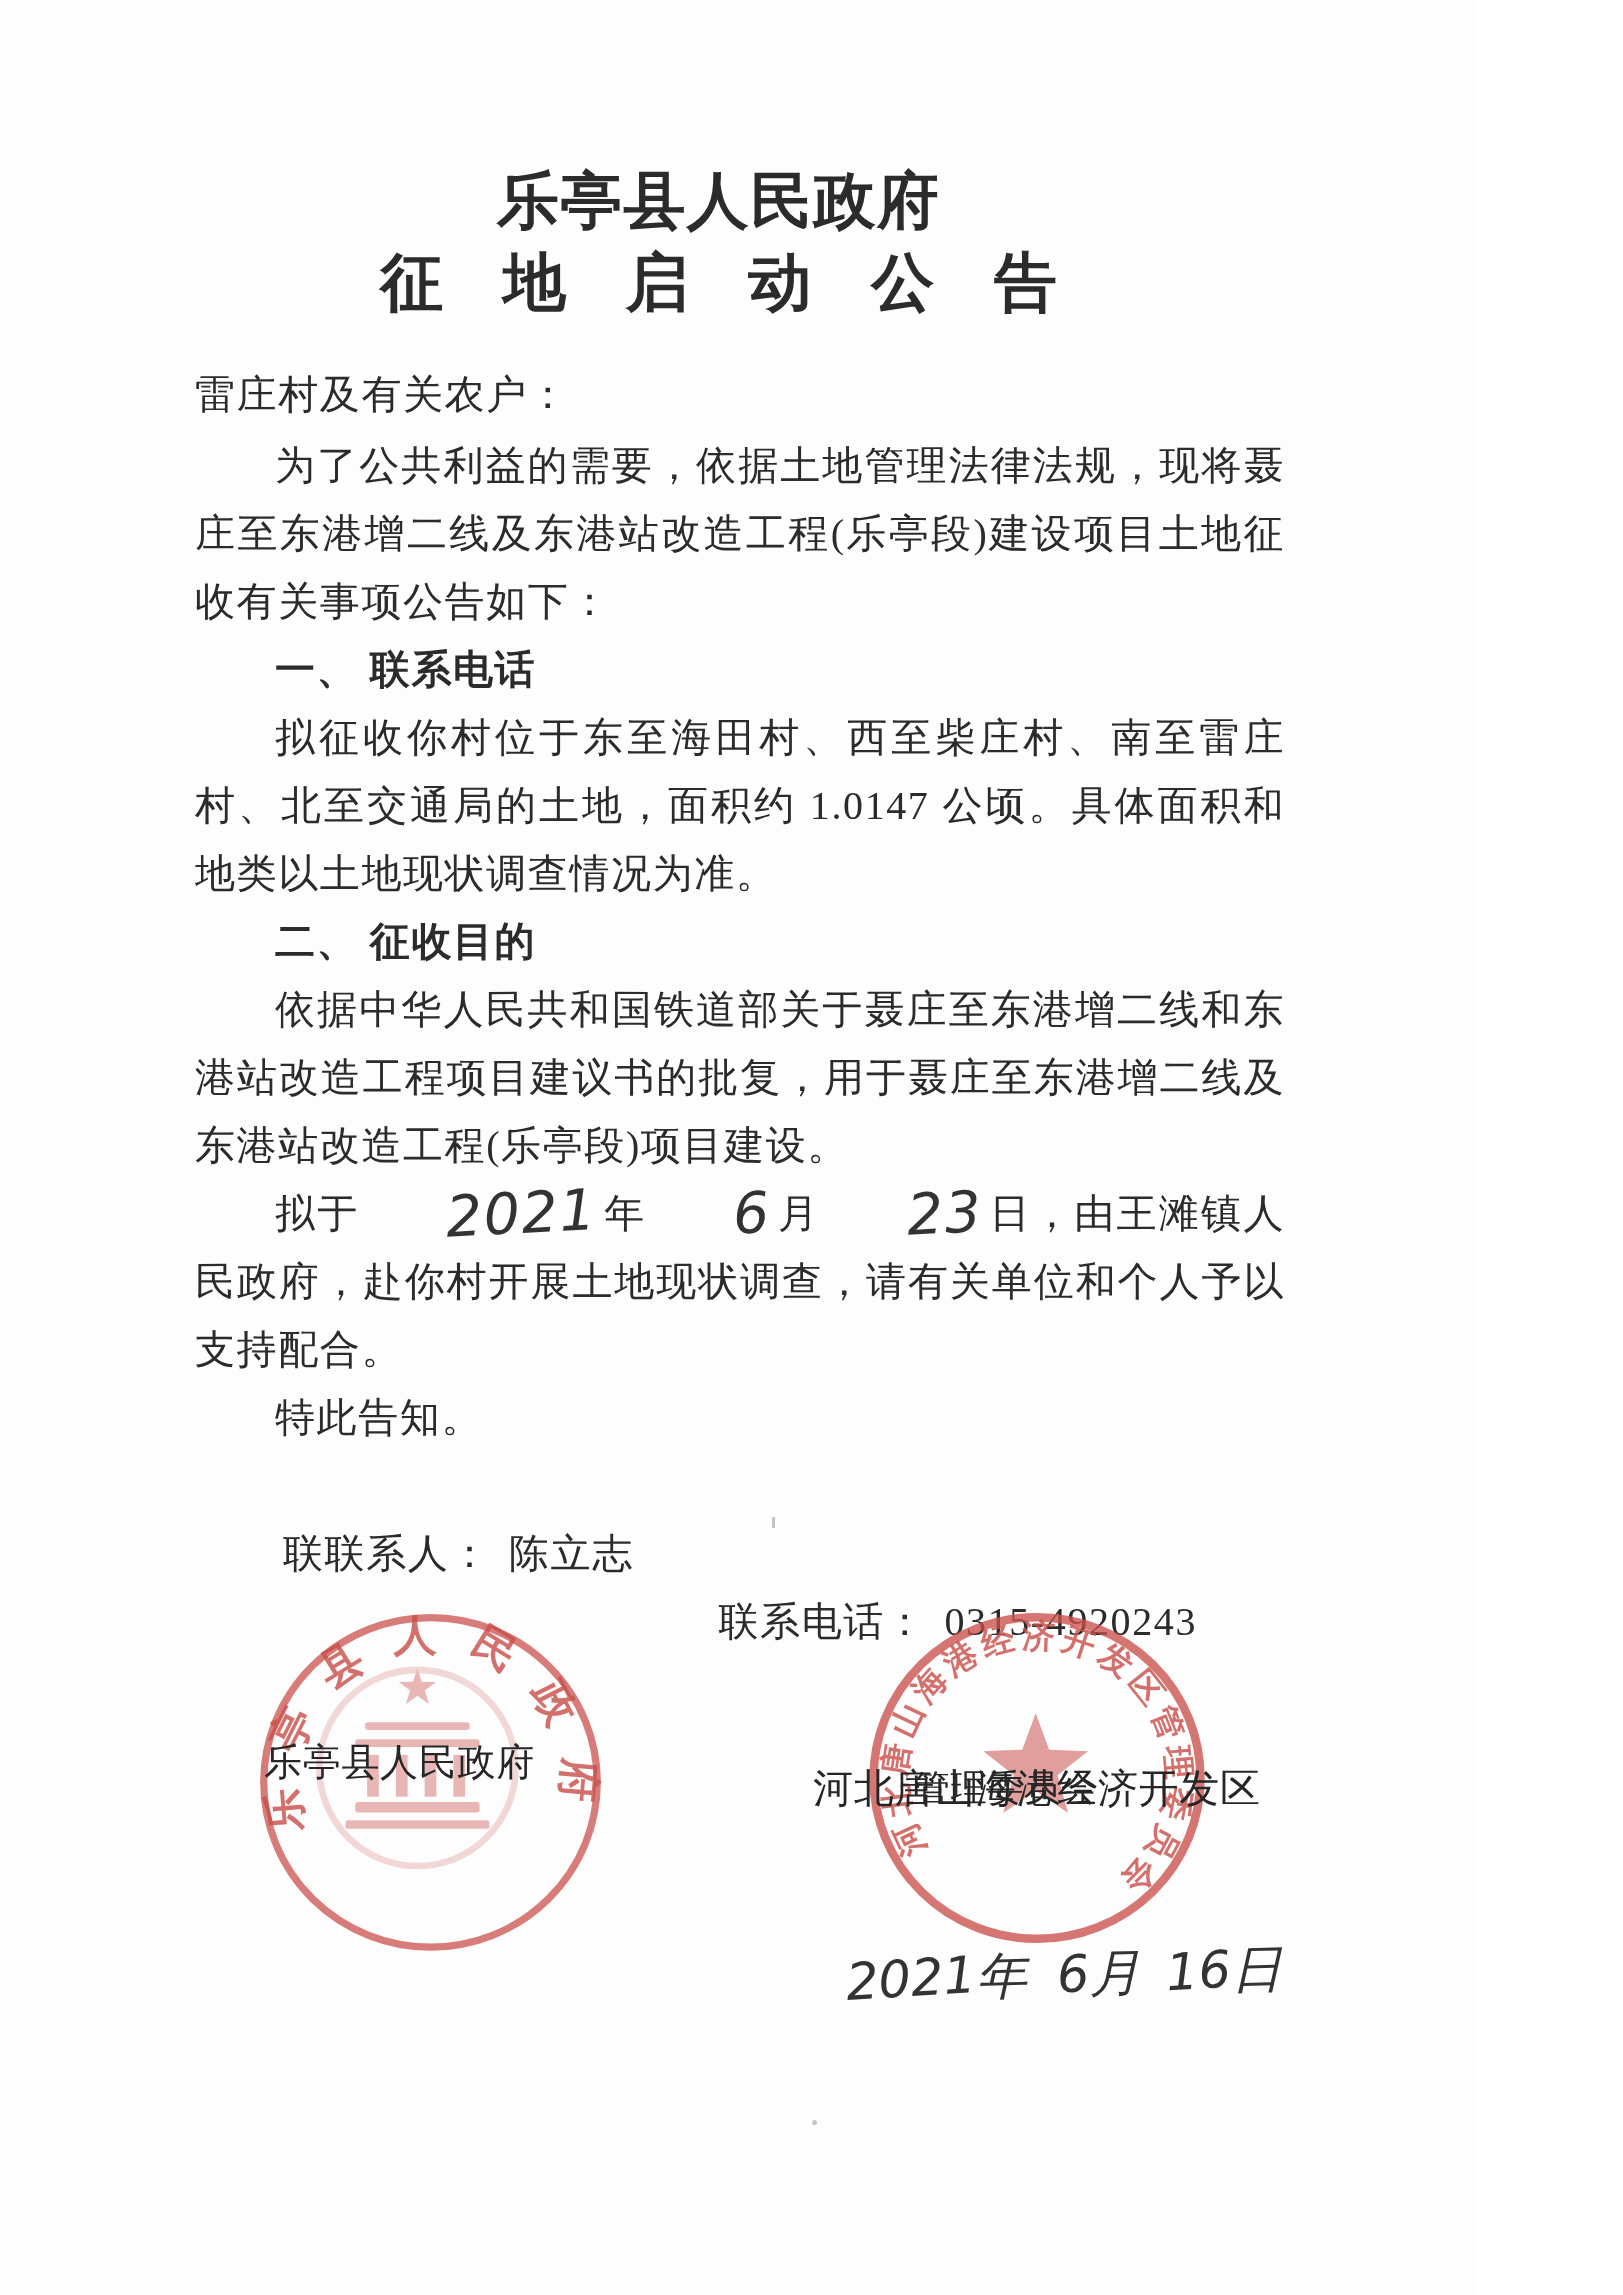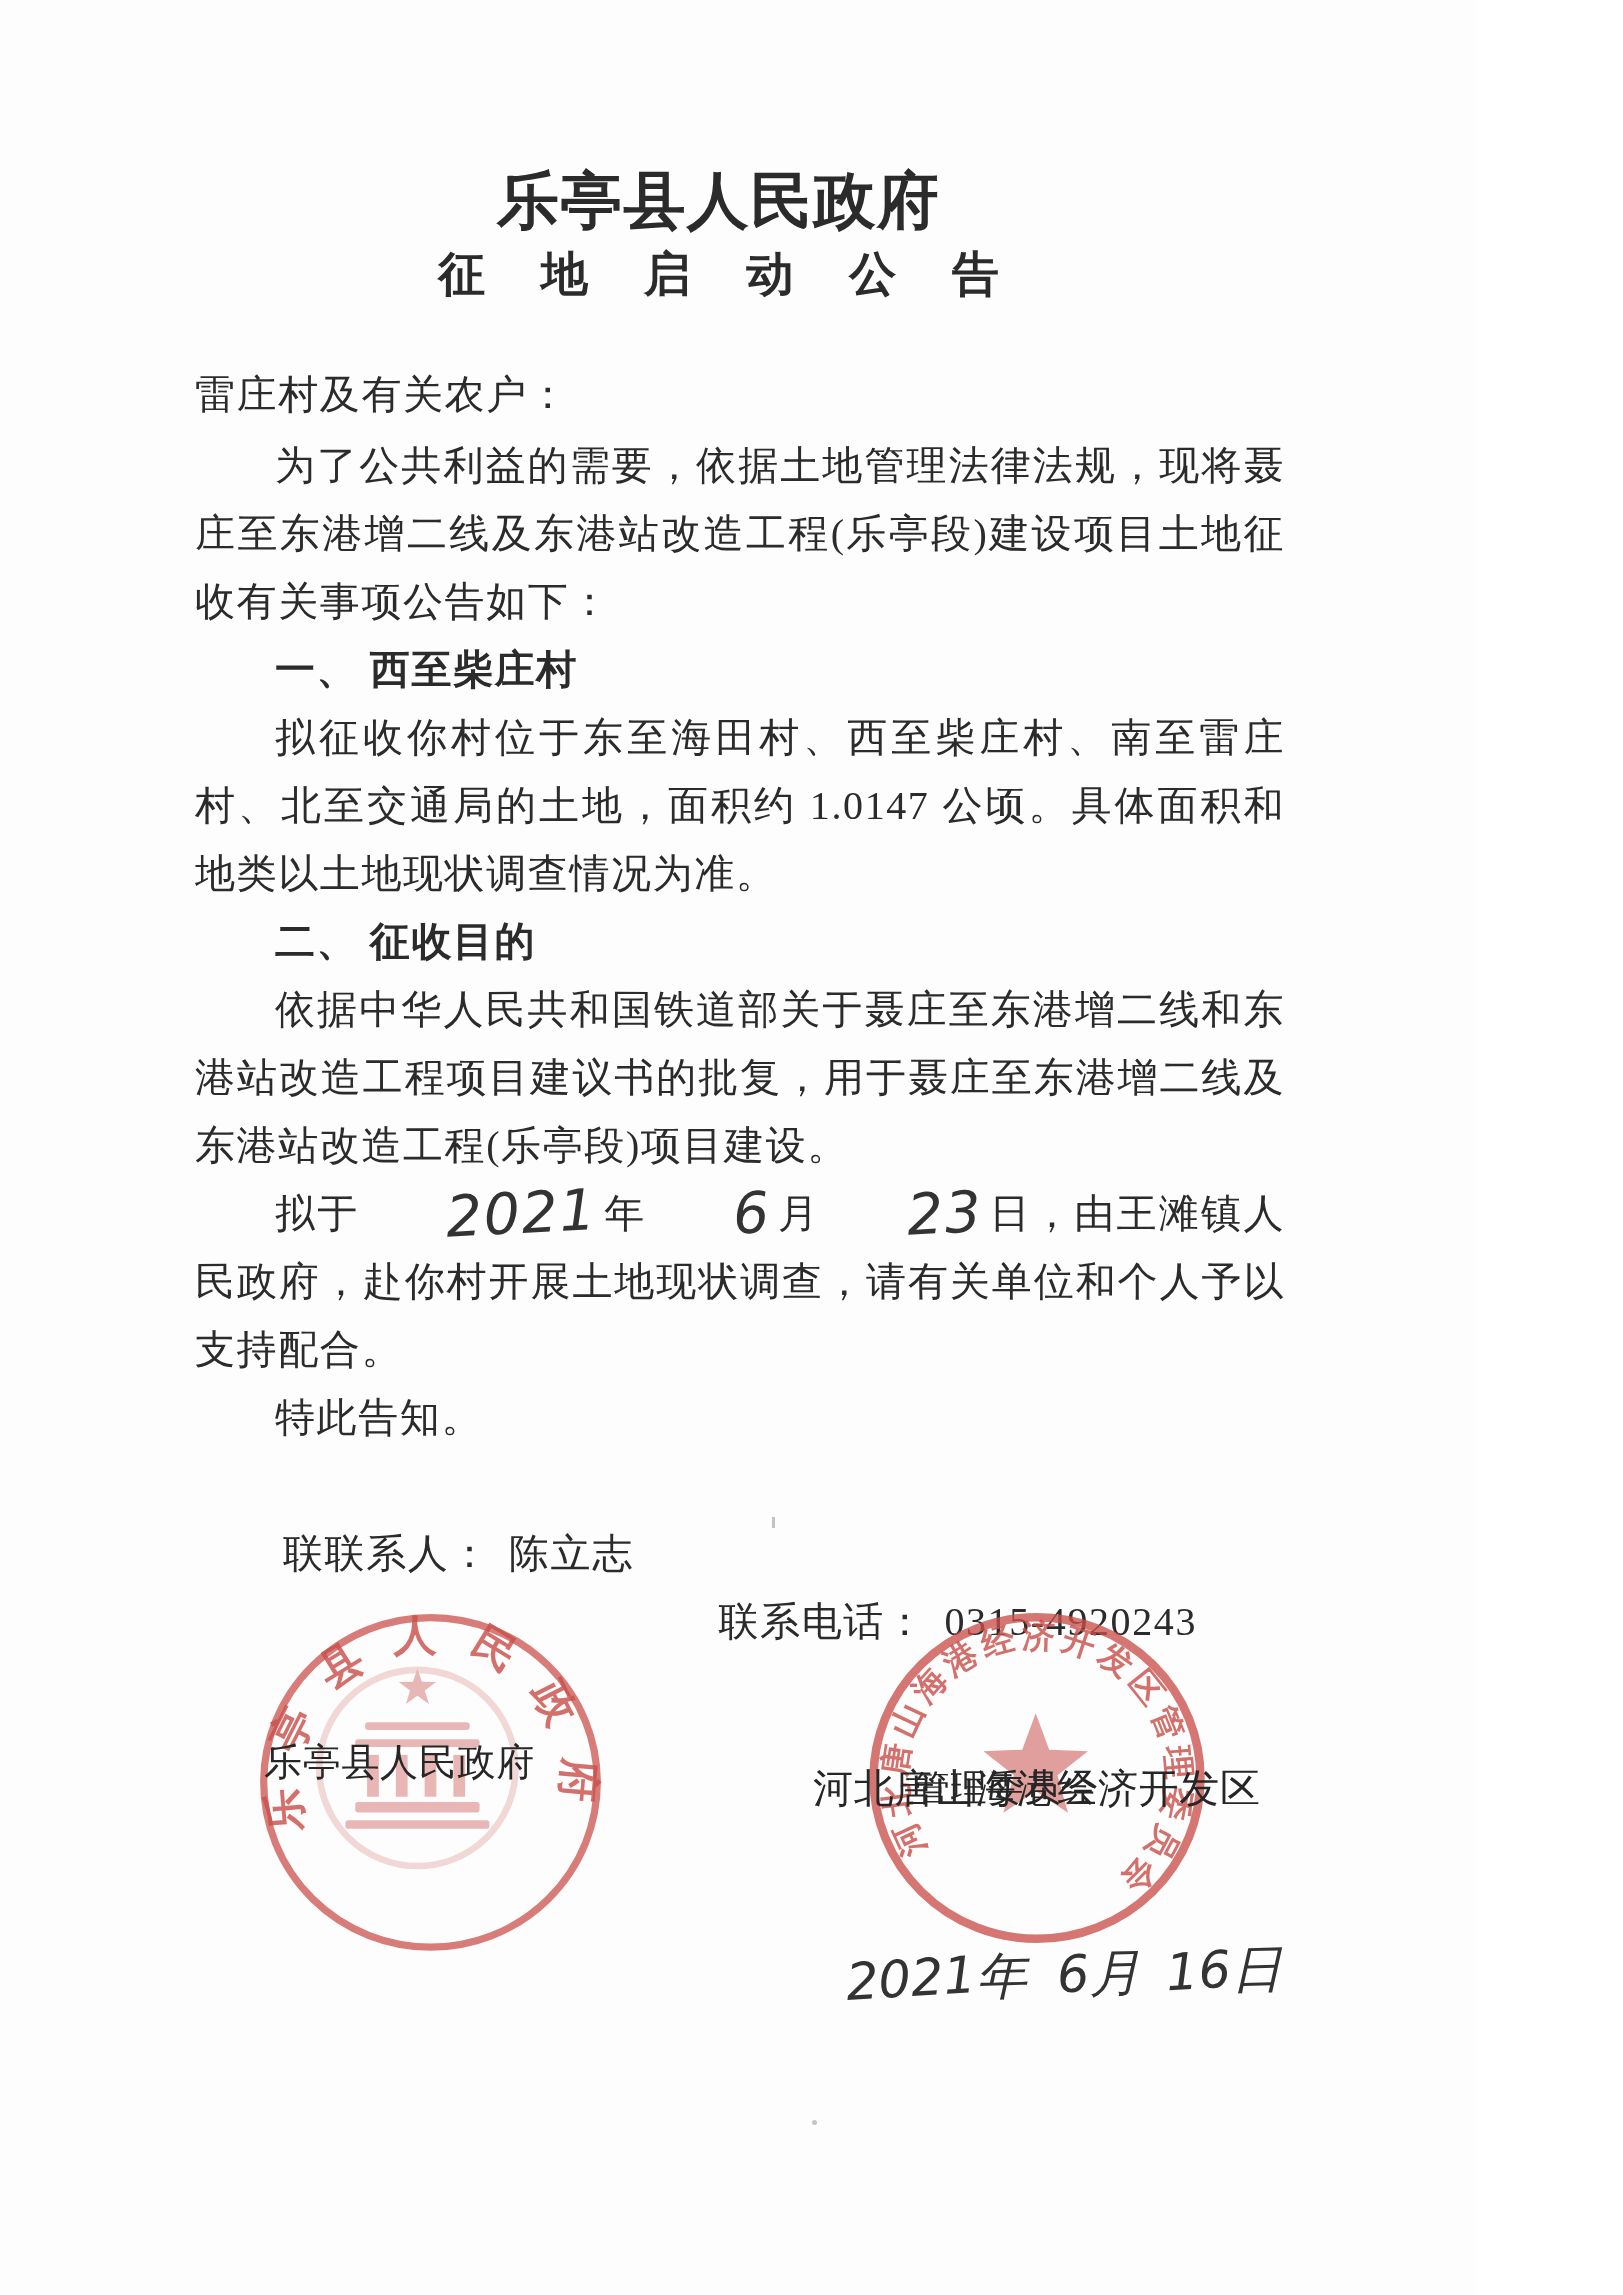--- a/index.html
+++ b/index.html
@@ -14,21 +14,21 @@
   
   .doc-header {
     position:absolute; top:167px; left:0; right:39px;
     text-align:center;
   }
   .doc-header h1 {
     margin:0; font-size:62px; line-height:1.12; font-weight:bold;
     letter-spacing:1.3px;
   }
   .doc-header h2 {
-    margin:13px 0 0 0; font-size:47px; line-height:1.1; font-weight:bold;
+    margin:13px 0 0 0; font-size:63px; line-height:1.1; font-weight:bold;
     letter-spacing:22px; padding-left:22px;
   }
   
   .content {
     position:absolute; top:364px; left:195px; right:191px;
     font-size:40px; line-height:68px; letter-spacing:1.6px;
     text-align:justify;
   }
   .content p { margin:0; }
   .para { text-indent:2em; }
@@ -86,21 +86,21 @@
 
   <div class="doc-header">
     <h1>乐亭县人民政府</h1>
     <h2>征 地 启 动 公 告</h2>
   </div>
 
   <div class="content">
     <p class="addressee">雷庄村及有关农户：</p>
     <p class="para">为了公共利益的需要，依据土地管理法律法规，现将聂庄至东港增二线及东港站改造工程(乐亭段)建设项目土地征收有关事项公告如下：</p>
 
-    <p class="para heading">一、 西至柴庄村</p>
+    <p class="para heading">一、 联系电话</p>
     <p class="para">拟征收你村位于东至海田村、西至柴庄村、南至雷庄村、北至交通局的土地，面积约 1.0147 公顷。具体面积和地类以土地现状调查情况为准。</p>
 
     <p class="para heading">二、 征收目的</p>
     <p class="para">依据中华人民共和国铁道部关于聂庄至东港增二线和东港站改造工程项目建议书的批复，用于聂庄至东港增二线及东港站改造工程(乐亭段)项目建设。</p>
 
     <p class="para"><span>拟于</span><span class="hw">2021</span><span>年</span><span class="hw">6</span><span>月</span><span class="hw">23</span><span>日，由王滩镇人民政府，赴你村开展土地现状调查，请有关单位和个人予以支持配合。</span></p>
 
     <p class="para">特此告知。</p>
 
     <div class="contact-row">

